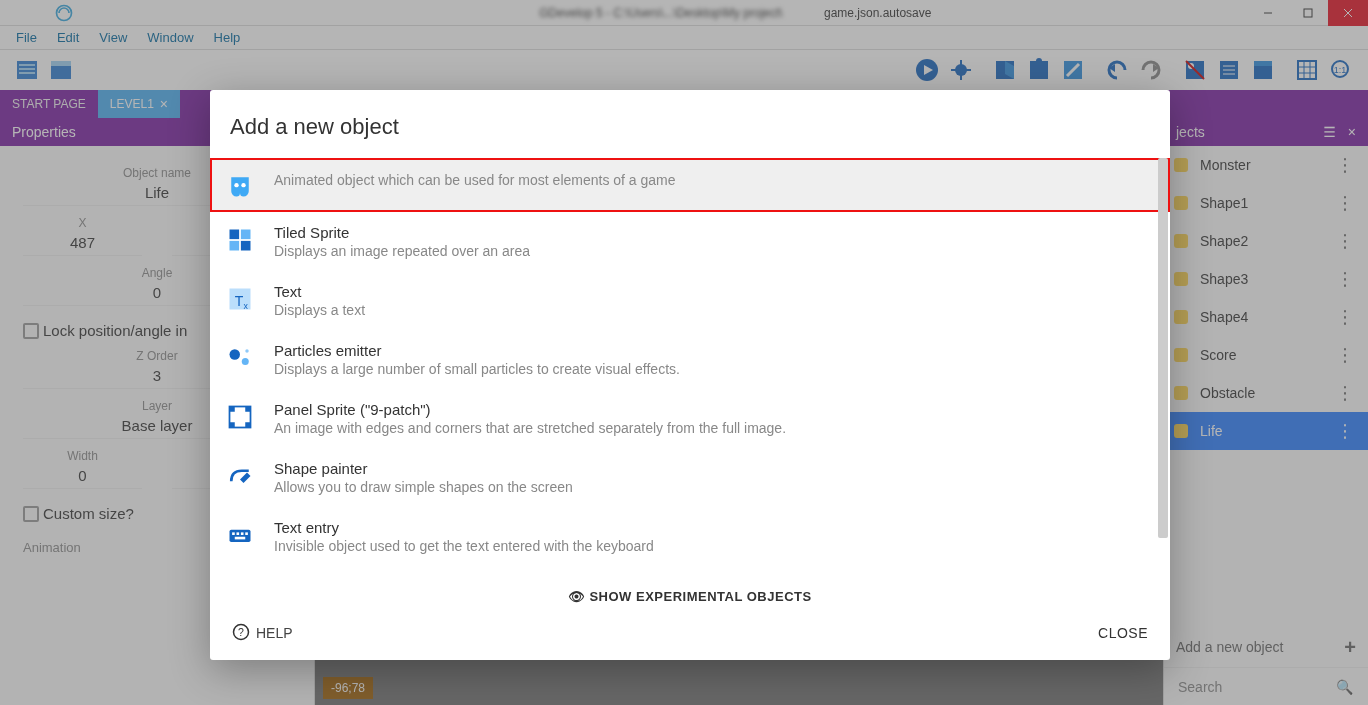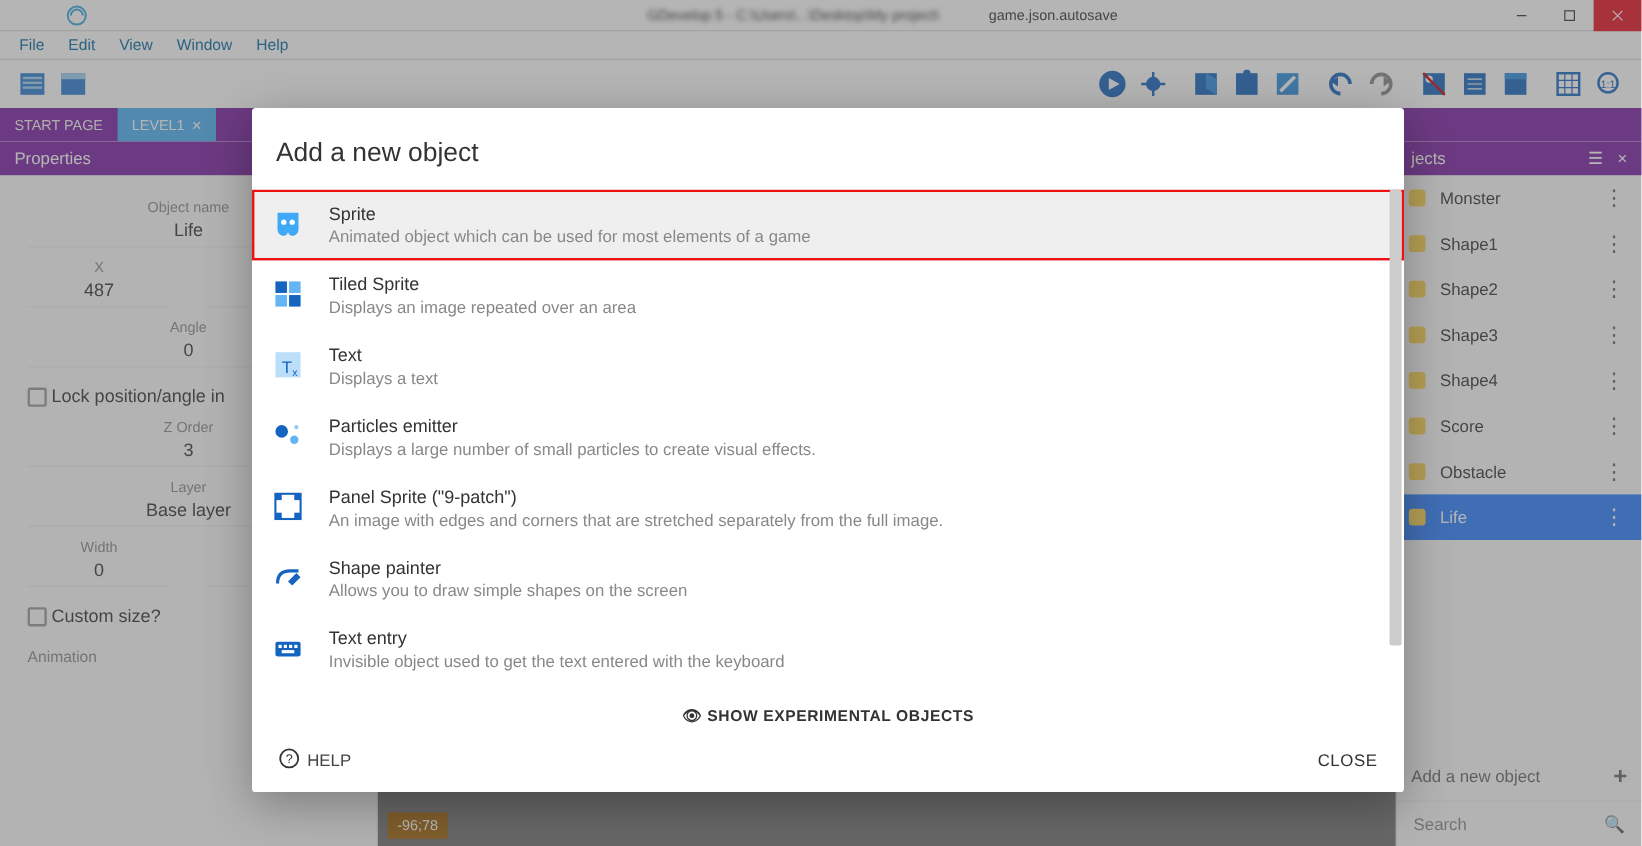--- a/index.html
+++ b/index.html
@@ -351,21 +351,20 @@
   <div class="dlg-list" id="dlg-list">
     <div class="opt sel framed">
         <div class="icon">
           <svg viewBox="0 0 32 32">
             <path d="M6 6h20v16a6 6 0 01-6 6 4 4 0 01-4-4 4 4 0 01-4 4 6 6 0 01-6-6z" fill="#3fa9f5"></path>
             <circle cx="12" cy="15" r="2.5" fill="#fff"></circle>
             <circle cx="20" cy="15" r="2.5" fill="#fff"></circle>
           </svg>
         </div>
         <div>
-          <div class="t1">Sprite</div>
           <div class="t2">Animated object which can be used for most elements of a game</div>
         </div>
       </div>
       <div class="opt">
         <div class="icon">
           <svg viewBox="0 0 32 32">
             <rect x="4" y="4" width="11" height="11" fill="#1565c0"></rect>
             <rect x="17" y="4" width="11" height="11" fill="#64b5f6"></rect>
             <rect x="4" y="17" width="11" height="11" fill="#64b5f6"></rect>
             <rect x="17" y="17" width="11" height="11" fill="#1565c0"></rect>

